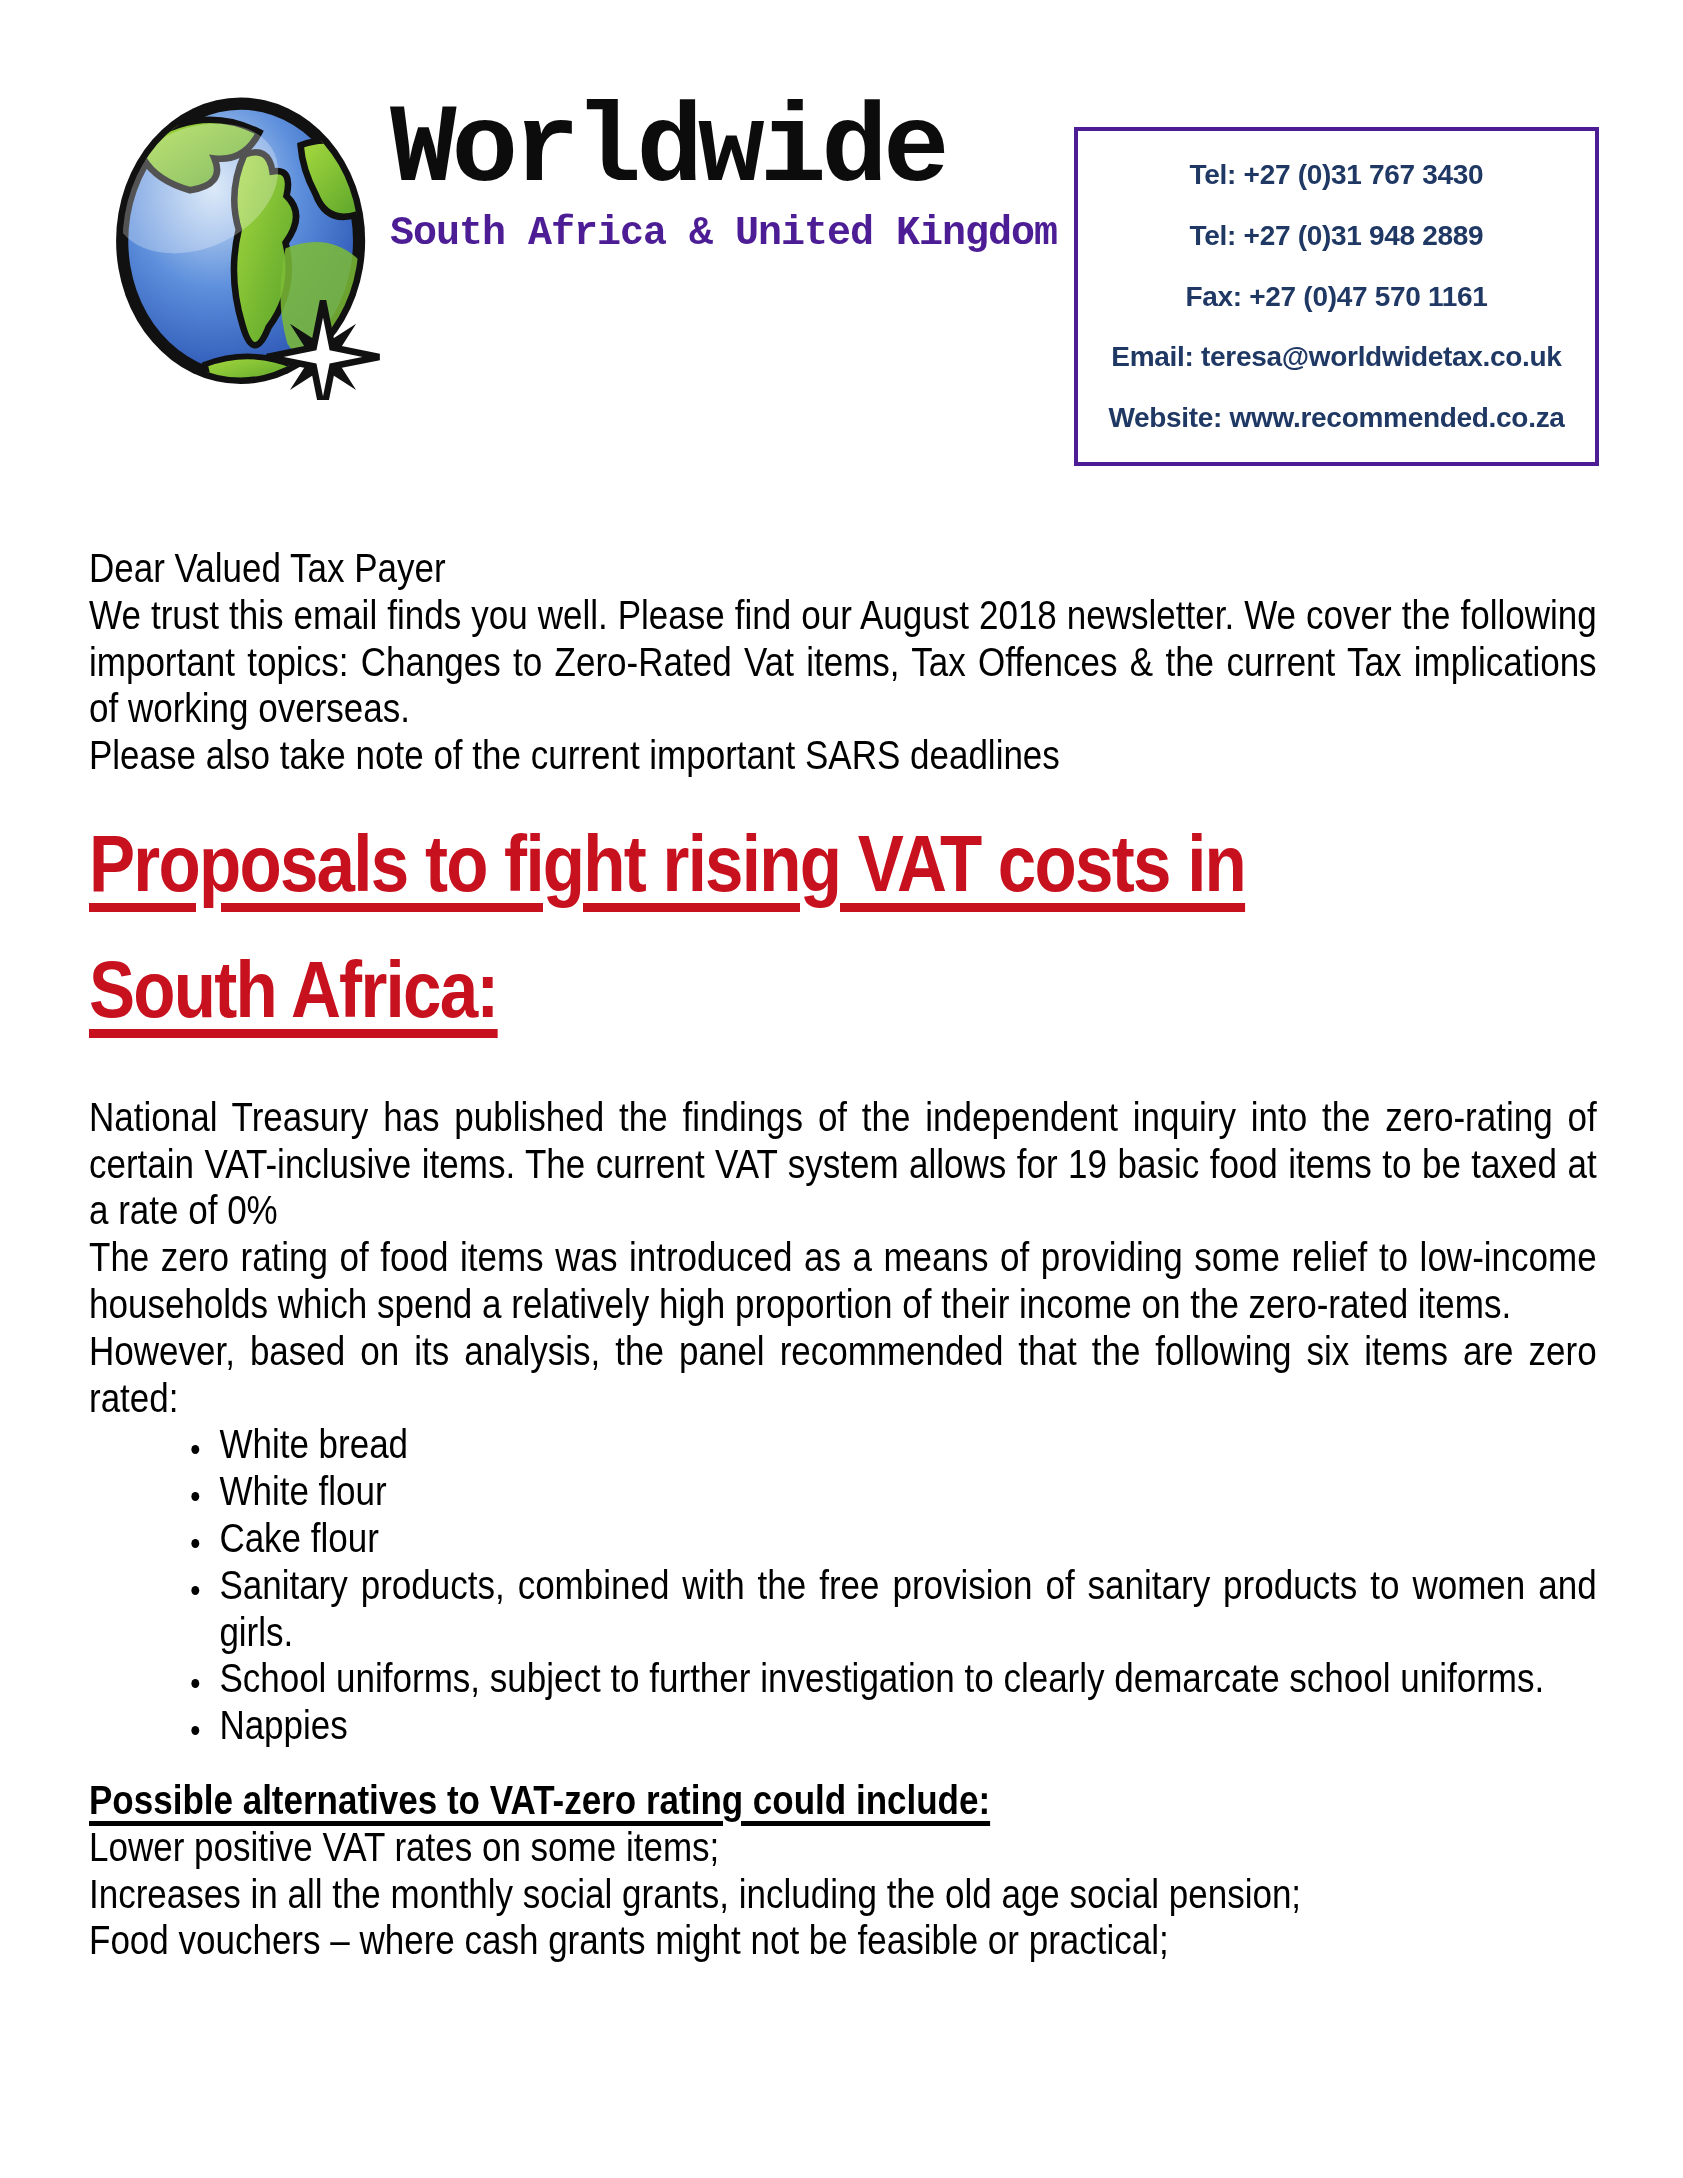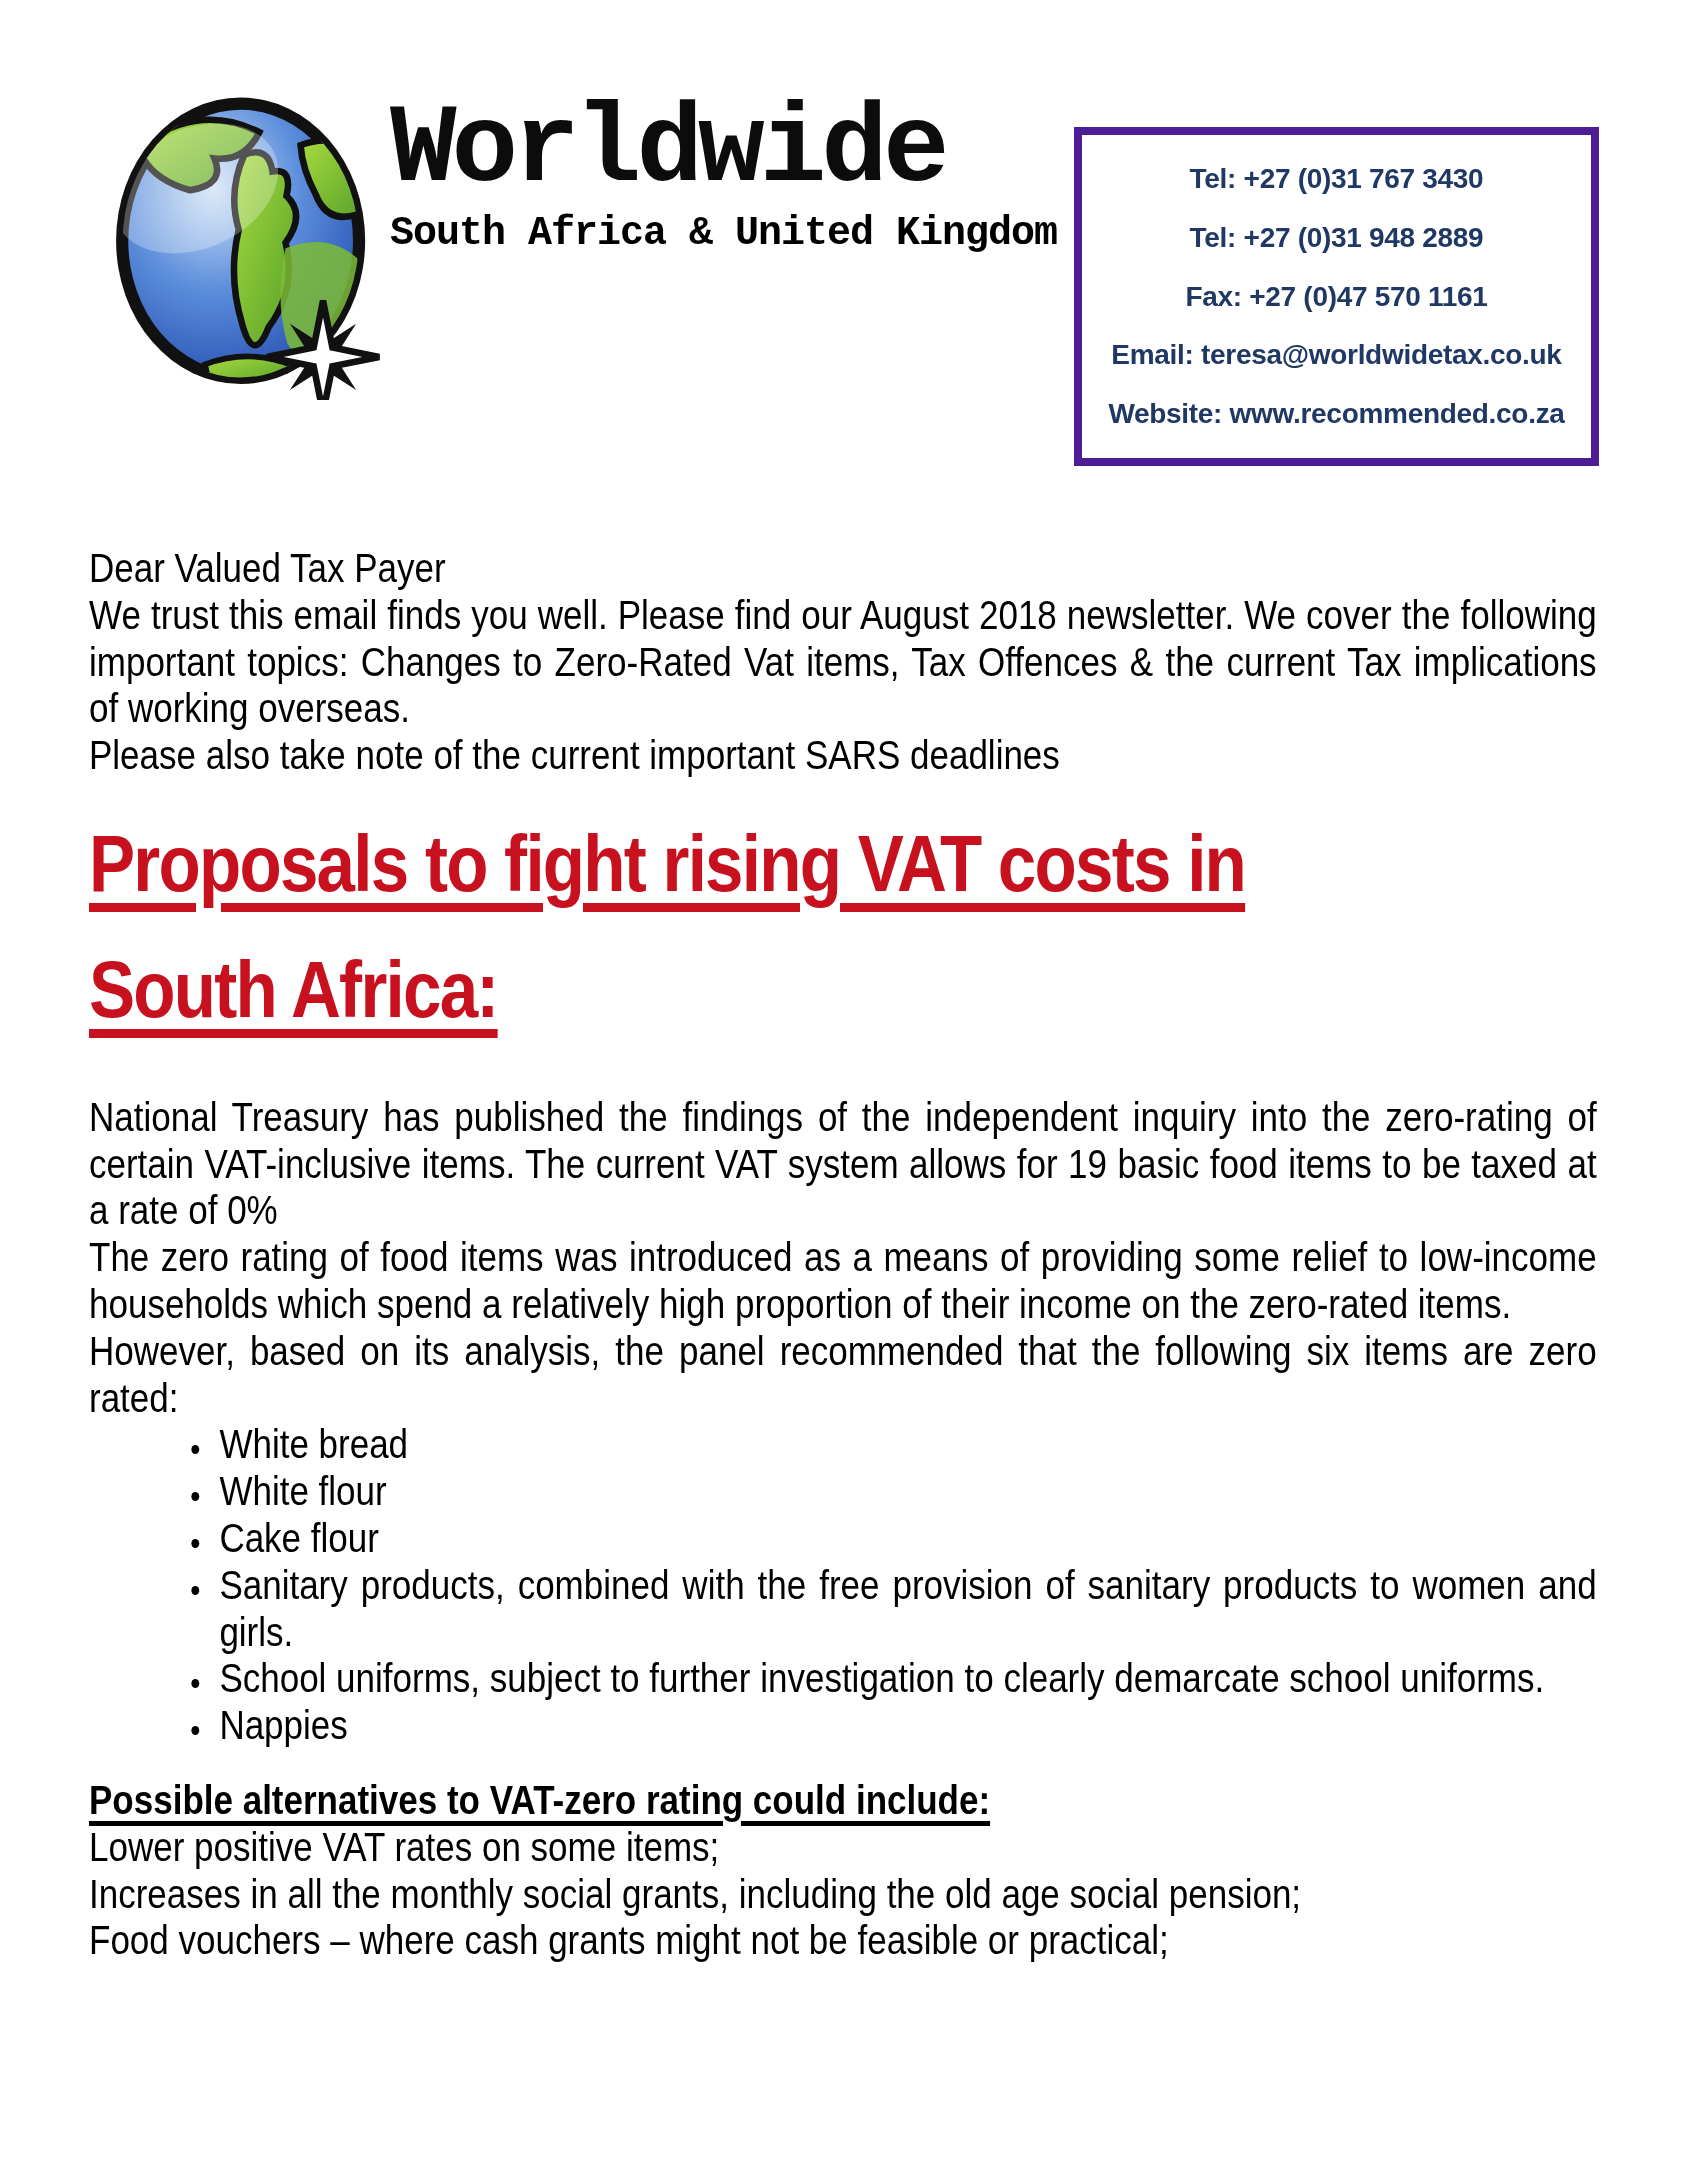--- a/index.html
+++ b/index.html
@@ -8,25 +8,25 @@
     background:#ffffff; color:#000;
     font-family:"Liberation Sans", sans-serif;
     overflow:hidden;
   }
 
   
   .logo-wrap { position:absolute; left:99px; top:91px; display:flex; align-items:flex-start; }
   .globe-svg { width:287px; height:309px; flex:0 0 auto; }
   .logo-text { margin-left:4px; margin-top:6px;font-family:Liberation Mono, monospace; }
   .logo-line { font-weight:bold; font-size:111px; line-height:0.97; letter-spacing:-5px; color:#0c0c0c; white-space:nowrap; }
-  .logo-sub { font-weight:bold; font-size:40px; letter-spacing:-1px; margin-top:6px; color:#000000; white-space:nowrap;text-align:right; }
+  .logo-sub { font-weight:bold; font-size:40px; letter-spacing:-1px; margin-top:6px; color:#4c1d95; white-space:nowrap;text-align:right; }
 
   .contact-box {
     position:absolute; left:1074px; top:127px; width:525px; height:339px;
-    border:8px solid #4c1d95; background:#fff; box-sizing:border-box;
+    border:4px solid #4c1d95; background:#fff; box-sizing:border-box;
     display:flex; flex-direction:column; justify-content:space-between;
     padding:28px 10px; text-align:center;
   }
   .contact-line { font-weight:bold; font-size:28px; letter-spacing:-0.3px; color:#1F3864; white-space:nowrap; }
 
   
   .letter {
     position:absolute; left:89px; top:545px; width:1723px;
     transform:scaleX(0.875); transform-origin:left top;
     font-size:40px; line-height:1.17; letter-spacing:0;

